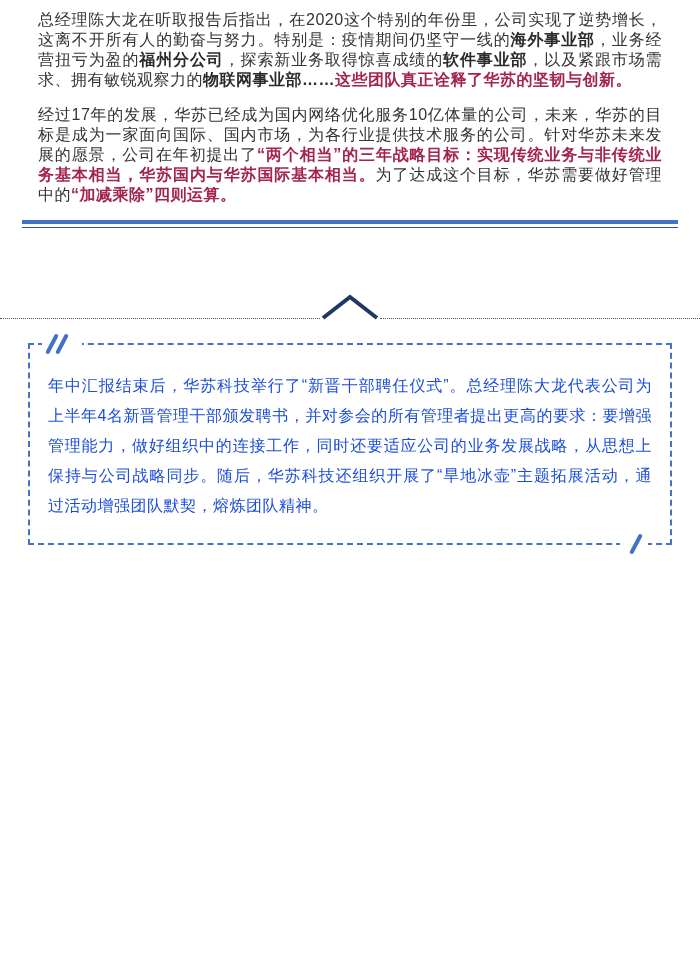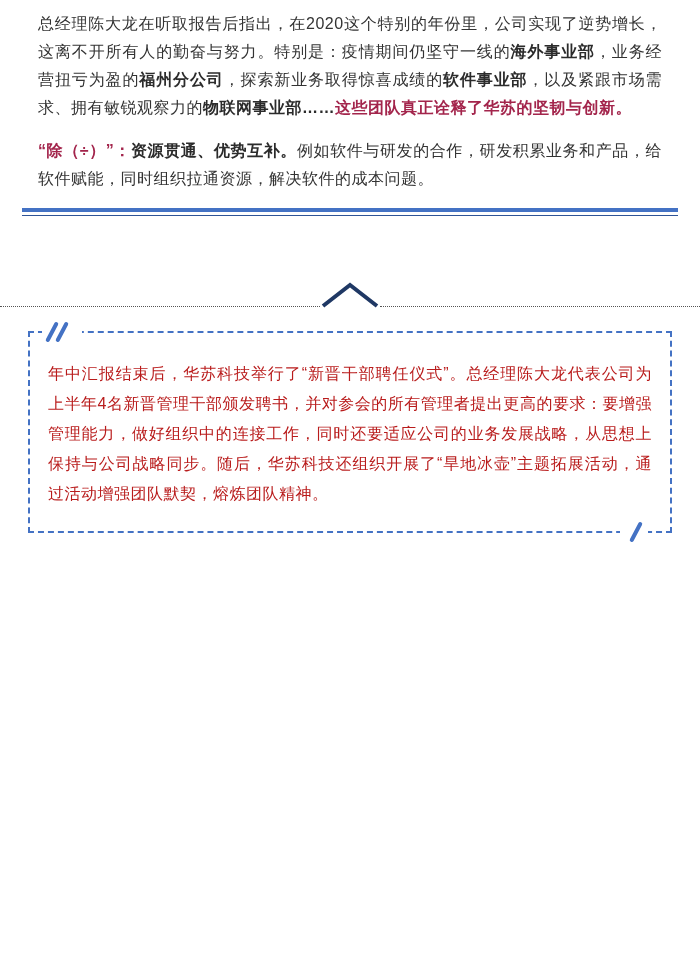--- a/index.html
+++ b/index.html
@@ -6,21 +6,21 @@
   body {
     width: 700px; height: 964px;
     background: #ffffff;
     font-family: "Liberation Sans", "DejaVu Sans", sans-serif;
     overflow: hidden;
   }
   .article { padding: 10px 38px 0 38px; }
   .para {
     margin: 0 0 15px 0;
     font-size: 16px;
-    line-height: 28px;
+    line-height: 20px;
     color: #333333;
     text-align: justify;
     letter-spacing: 0.5px;
   }
   .para span.b { font-weight: bold; color: #2b2b2b; }
   .para span.r { font-weight: bold; color: #a3254c; }
 
   .double-rule {
     margin: 3px 22px 0 22px;
     border-top: 4px solid #4472c4;
@@ -48,21 +48,21 @@
   .quote-box {
     position: relative;
     margin: 23px 28px 0 28px;
     border: 2px dashed #4472c4;
     padding: 26px 18px 22px 18px;
     box-sizing: border-box;
   }
   .quote-text {
     font-size: 16px;
     line-height: 30px;
-    color: #b91c1c;
+    color: #1d4ed8;
     text-align: justify;
     letter-spacing: 0.5px;
     margin: 0;
   }
   .slash-backing {
     position: absolute;
     background: #ffffff;
   }
   .slash {
     position: absolute;
@@ -76,21 +76,21 @@
   .slash-tl-1 { top: -12px; left: 20px; }
   .slash-tl-2 { top: -12px; left: 30px; }
   .backing-br { bottom: -10px; right: 22px; width: 28px; height: 18px; }
   .slash-br  { bottom: -12px; right: 32px; }
 </style>
 </head>
 <body>
 
 <div class="article">
   <p class="para"><span>总经理陈大龙在听取报告后指出，在2020这个特别的年份里，公司实现了逆势增长，这离不开所有人的勤奋与努力。特别是：疫情期间仍坚守一线的</span><span class="b">海外事业部</span><span>，业务经营扭亏为盈的</span><span class="b">福州分公司</span><span>，探索新业务取得惊喜成绩的</span><span class="b">软件事业部</span><span>，以及紧跟市场需求、拥有敏锐观察力的</span><span class="b">物联网事业部……</span><span class="r">这些团队真正诠释了华苏的坚韧与创新。</span></p>
-  <p class="para"><span class="r">“除（÷）”：</span><span class="b">资源贯通、优势互补。</span><span>例如软件与研发的合作，研发积累业务和产品，给软件赋能，同时组织拉通资源，解决软件的成本问题。</span></p>
+  <p class="para"><span>经过17年的发展，华苏已经成为国内网络优化服务10亿体量的公司，未来，华苏的目标是成为一家面向国际、国内市场，为各行业提供技术服务的公司。针对华苏未来发展的愿景，公司在年初提出了</span><span class="r">“两个相当”的三年战略目标：实现传统业务与非传统业务基本相当，华苏国内与华苏国际基本相当。</span><span>为了达成这个目标，华苏需要做好管理中的</span><span class="r">“加减乘除”四则运算。</span></p>
 </div>
 
 <div class="double-rule"></div>
 
 <div class="spacer"></div>
 
 <div class="collapse-indicator">
   <div class="dotted-line"></div>
   <div class="chevron-wrap">
     <svg width="60" height="28" viewBox="0 0 60 28">

